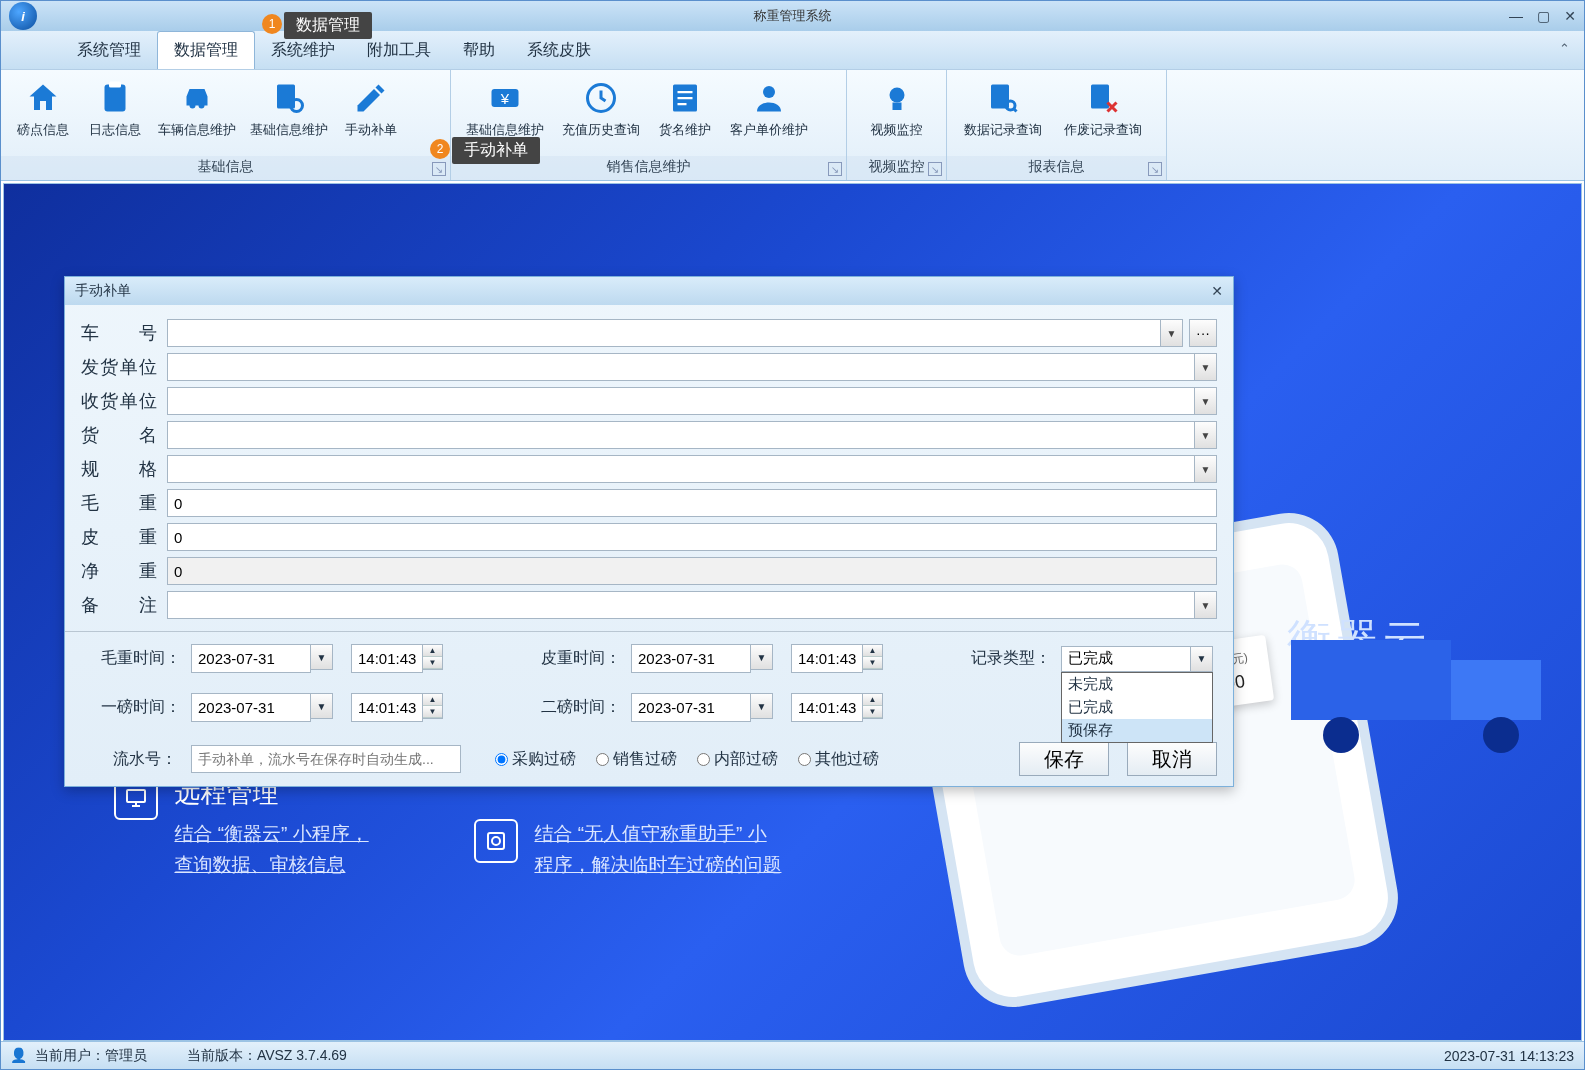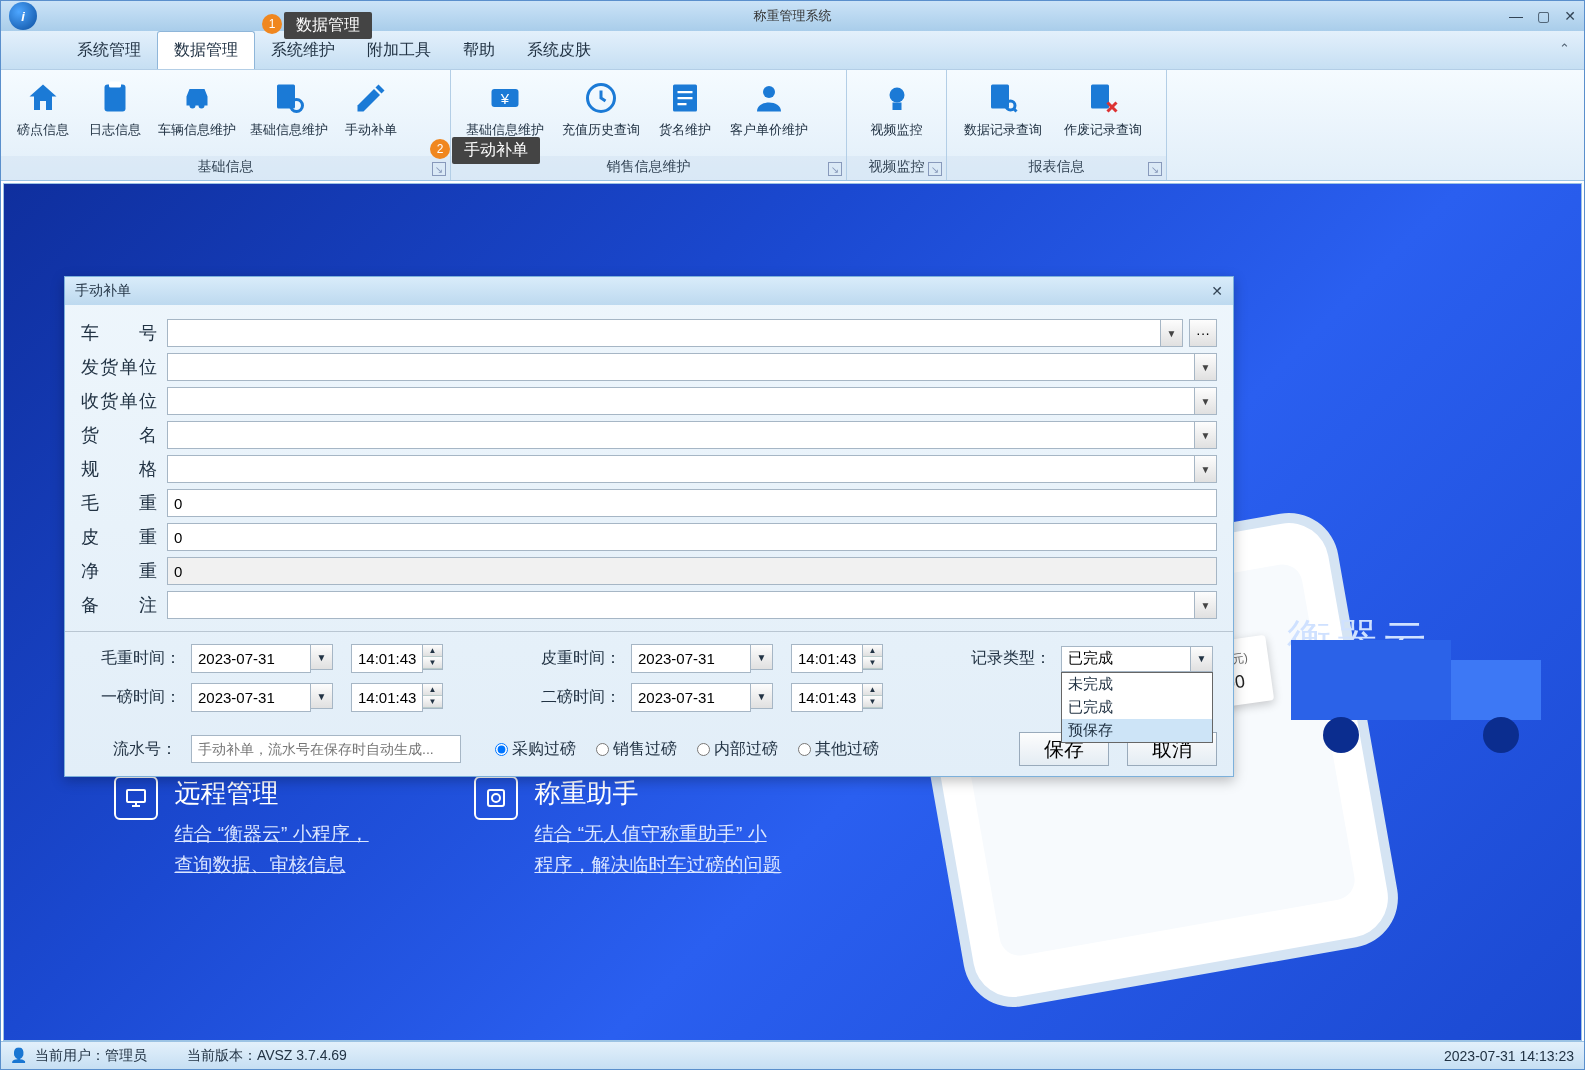--- a/index.html
+++ b/index.html
@@ -56,21 +56,21 @@
 .form-row .flabel { width: 86px; font-size:18px; color:#234; text-align:justify; text-align-last:justify; padding-right:10px; }
 .form-row .finput { flex:1; height:28px; border:1px solid #a6b6c5; background:#fff; font-size:15px; padding:0 6px; }
 .form-row .finput.ro { background:#f1f1f1; }
 .form-row .combo { flex:1; display:flex; }
 .form-row .combo .ci { flex:1; height:28px; border:1px solid #a6b6c5; background:#fff; font-size:15px; padding:0 6px; }
 .form-row .combo .cb { width:22px; height:28px; border:1px solid #a6b6c5; border-left:none; background:linear-gradient(#fdfdfd,#e0e0e0); display:flex;align-items:center;justify-content:center;font-size:10px;color:#444; cursor:pointer; }
 .form-row .extra-btn { width:28px;height:28px;margin-left:6px;border:1px solid #a6b6c5;background:linear-gradient(#fdfdfd,#e0e0e0);display:flex;align-items:center;justify-content:center;font-size:14px;cursor:pointer; }
 
 .dialog-sep { height:1px; background:#b9c6d2; margin:12px -16px; }
 
-.time-grid { display:grid; grid-template-columns: 110px 160px 110px 60px 110px 160px 110px 60px 100px 170px; align-items:center; row-gap:10px; font-size:16px; color:#234; }
+.time-grid { display:grid; grid-template-columns: 110px 160px 110px 60px 110px 160px 110px 60px 100px 170px; align-items:center; row-gap:20px; font-size:16px; color:#234; }
 .time-grid .tlabel { text-align:right; padding-right:10px; }
 .date-box,.time-box { display:flex; }
 .date-box input,.time-box input { height:29px; border:1px solid #a6b6c5; padding:0 6px; font-size:15px; }
 .date-box input { width:120px; }
 .date-box .dd { width:22px;height:26px;border:1px solid #a6b6c5;border-left:none;background:linear-gradient(#fdfdfd,#e0e0e0);display:flex;align-items:center;justify-content:center;font-size:10px; }
 .time-box input { width:72px; }
 .time-box .spin { width:20px;height:26px;border:1px solid #a6b6c5;border-left:none;display:flex;flex-direction:column; }
 .time-box .spin span { flex:1;display:flex;align-items:center;justify-content:center;font-size:8px;background:linear-gradient(#fdfdfd,#e0e0e0);border-bottom:1px solid #bcc; }
 .rec-type { display:flex; position:relative; }
 .rec-type input { width:130px;height:26px;border:1px solid #a6b6c5;padding:0 6px;font-size:15px; }
@@ -304,21 +304,20 @@
         </span>
       </div>
       <div class="feature-box" style="left:470px; bottom:160px;">
         <span class="f-icon">
             <svg width="24" height="24" viewBox="0 0 24 24" fill="none" stroke="#fff" stroke-width="2">
               <rect x="4" y="4" width="16" height="16" rx="2"></rect>
               <circle cx="12" cy="12" r="4"></circle>
             </svg>
           </span>
         <span class="f-body">
-          <div class="f-title">称重助手</div>
           <div class="f-desc"><span>结合 “无人值守称重助手” 小</span><br><span>程序，解决临时车过磅的问题</span></div>
         </span>
       </div>
     </div>
 
     <div class="dialog">
       <div class="dialog-title">
         <span>手动补单</span>
         <span class="close">✕</span>
       </div>

